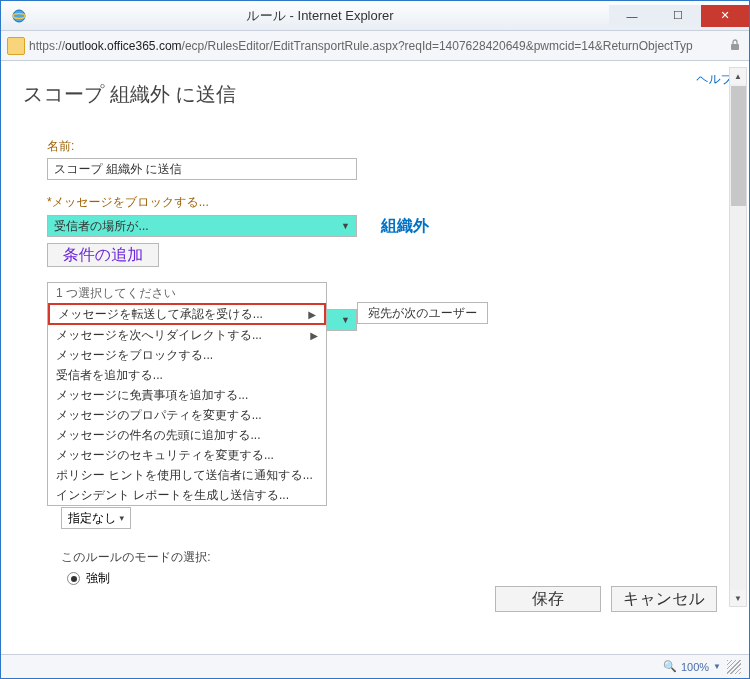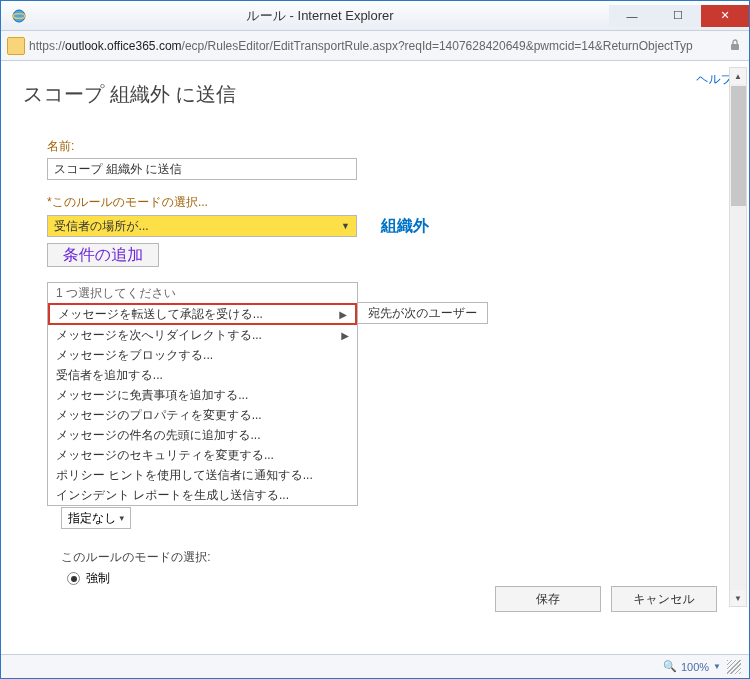--- a/index.html
+++ b/index.html
@@ -24,27 +24,27 @@
   .content { flex:1; position:relative; overflow:hidden; background:#fff; }
   .help-link { position:absolute; top:10px; right:16px; color:#0066cc; font-size:12px; }
   
   .page-title { font-size: 20px; color:#444; padding: 20px 0 0 22px; font-weight:400; }
   
   .form-area { padding: 18px 20px 0 46px; position:relative; }
   .field-label { color:#a16207; font-size:12px; margin-top: 12px; margin-bottom:3px; }
   .text-input { width: 310px; height: 22px; border:1px solid #b8b8b8; padding: 1px 6px; font-size:12px; color:#333; }
   
   .select-row { display:flex; align-items:center; margin-top:4px; }
-  .select-box { width: 310px; height: 22px; border:1px solid #b8b8b8; display:flex; align-items:center; padding:0 6px; font-size:12px; color:#333; justify-content:space-between; background:#fde047; }
+  .select-box { width: 310px; height: 22px; border:1px solid #b8b8b8; display:flex; align-items:center; padding:0 6px; font-size:12px; color:#333; justify-content:space-between; background:#5eead4; }
   .select-caret { font-size:9px; color:#444; }
   .side-link { margin-left: 24px; color:#0072c6; font-size:16px; font-weight:600; }
   
   .flat-btn { margin-top:6px; width:112px; height:24px; border:1px solid #b8b8b8; background:#f4f4f4; font-size:16px; color:#6d28d9; display:flex; align-items:center; justify-content:center; }
   
-  .dropdown-list { position:absolute; left:46px; top: 174px; width:311px; border:1px solid #b8b8b8; background:#fff; }
+  .dropdown-list { position:absolute; left:46px; top: 174px; width:280px; border:1px solid #b8b8b8; background:#fff; }
   .dd-item { height:20px; padding: 0 8px; display:flex; align-items:center; font-size:12px; color:#333; justify-content:space-between; }
   .dd-item .arrow { font-size:10px; color:#555; }
   .dd-item.header { color:#666; }
   .dd-item.highlight { border:2px solid #d43a2a; height:22px; }
   
   .submenu { position:absolute; left:356px; top: 194px; border:1px solid #b8b8b8; background:#fff; }
   .sm-item { height:20px; padding:0 10px; display:flex; align-items:center; font-size:12px; color:#333; white-space:nowrap; }
   .sm-item.highlight { border:2px solid #d43a2a; height:22px; }
   
   .lower-area { position:absolute; left:60px; top: 398px; margin-top: 48px; }
@@ -54,21 +54,21 @@
   .radio-dot { width:13px; height:13px; border:1px solid #888; border-radius:50%; display:flex; align-items:center; justify-content:center; margin-right:6px; }
   .radio-dot::after { content:''; width:6px; height:6px; border-radius:50%; background:#333; }
   
   .scrollbar-v { position:absolute; right:2px; top:6px; width:18px; height:540px; background:#f0f0f0; border:1px solid #ddd; }
   .scroll-arrow { width:16px; height:16px; background:#f4f4f4; display:flex; align-items:center; justify-content:center; font-size:8px; color:#555; position:absolute; left:0; }
   .scroll-arrow.up { top:0; }
   .scroll-arrow.down { bottom:0; }
   .scroll-thumb { position:absolute; left:1px; top:18px; width:15px; height:120px; background:#c7c7c7; }
   
   .footer-buttons { position:absolute; right:32px; bottom:42px; display:flex; gap:10px; }
-  .dlg-btn { width:106px; height:26px; border:1px solid #b8b8b8; background:#f4f4f4; display:flex; align-items:center; justify-content:center; font-size:12px; color:#333; }
+  .dlg-btn { width:106px; height:26px; border:1px solid #b8b8b8; background:#f4f4f4; display:flex; align-items:center; justify-content:center; font-size:16px; color:#333; }
   
   .statusbar { height:24px; border-top:1px solid #c8d0db; background:#f4f6f9; display:flex; align-items:center; justify-content:flex-end; padding:0 8px; font-size:11px; color:#4b6ea9; gap:6px; }
   .zoom-ctrl { display:flex; align-items:center; gap:4px; }
   .resize-grip { width:14px; height:14px; background: repeating-linear-gradient(135deg, #aaa 0, #aaa 1px, transparent 1px, transparent 3px); }
 </style>
 </head>
 <body>
 
 <div class="window">
 
@@ -101,21 +101,21 @@
   </div>
 
   <div class="content">
     <div class="help-link">ヘルプ</div>
     <div class="page-title">スコープ 組織外 に送信</div>
 
     <div class="form-area">
       <div class="field-label">名前:</div>
       <input class="text-input" value="スコープ 組織外 に送信" style="">
       
-      <div class="field-label" style="margin-top:14px">*このルールのモードの選択...</div>
+      <div class="field-label" style="margin-top:14px">*メッセージをブロックする...</div>
       <div class="select-row">
         <div class="select-box">
           <span>受信者の場所が...</span>
           <span class="select-caret">▼</span>
         </div>
         <span class="side-link">組織外</span>
       </div>
       <div class="flat-btn">条件の追加</div>
       
       <div class="field-label" style="margin-top:22px">* 実行する処理...</div>

